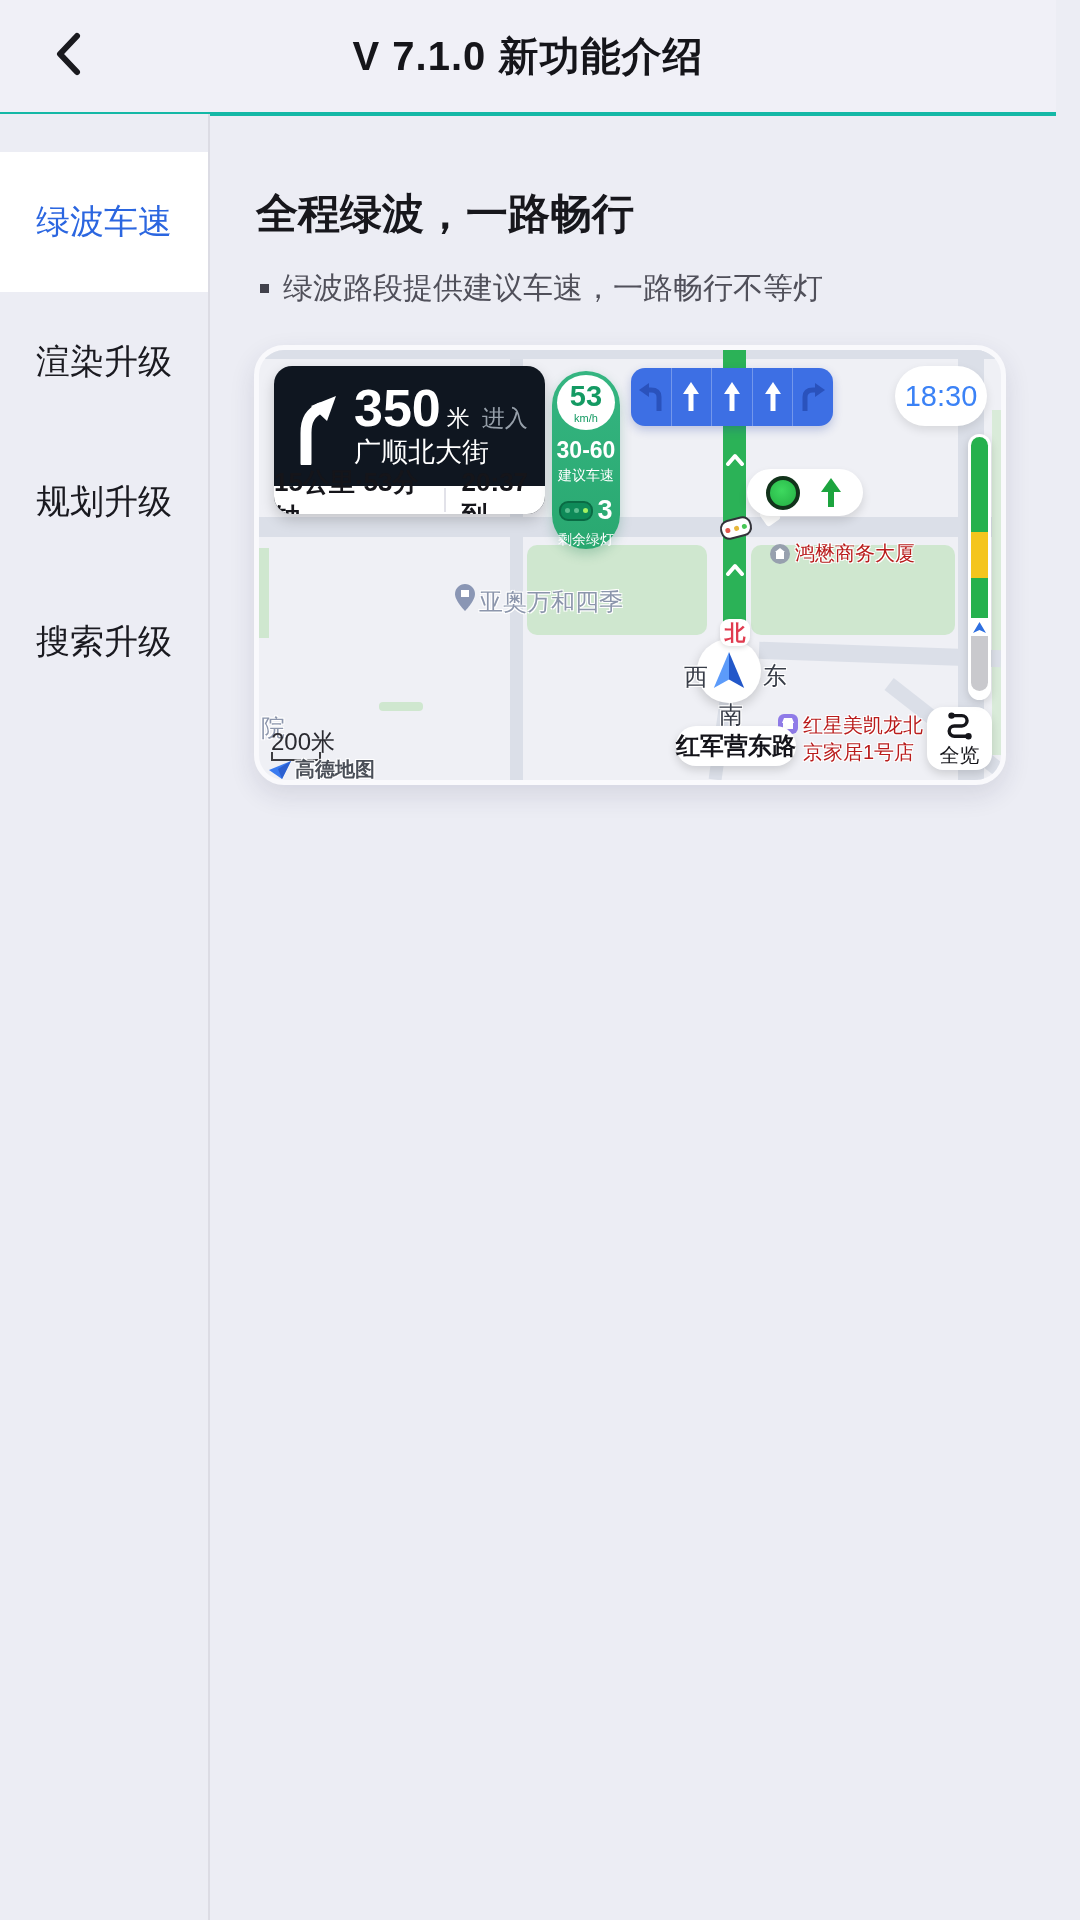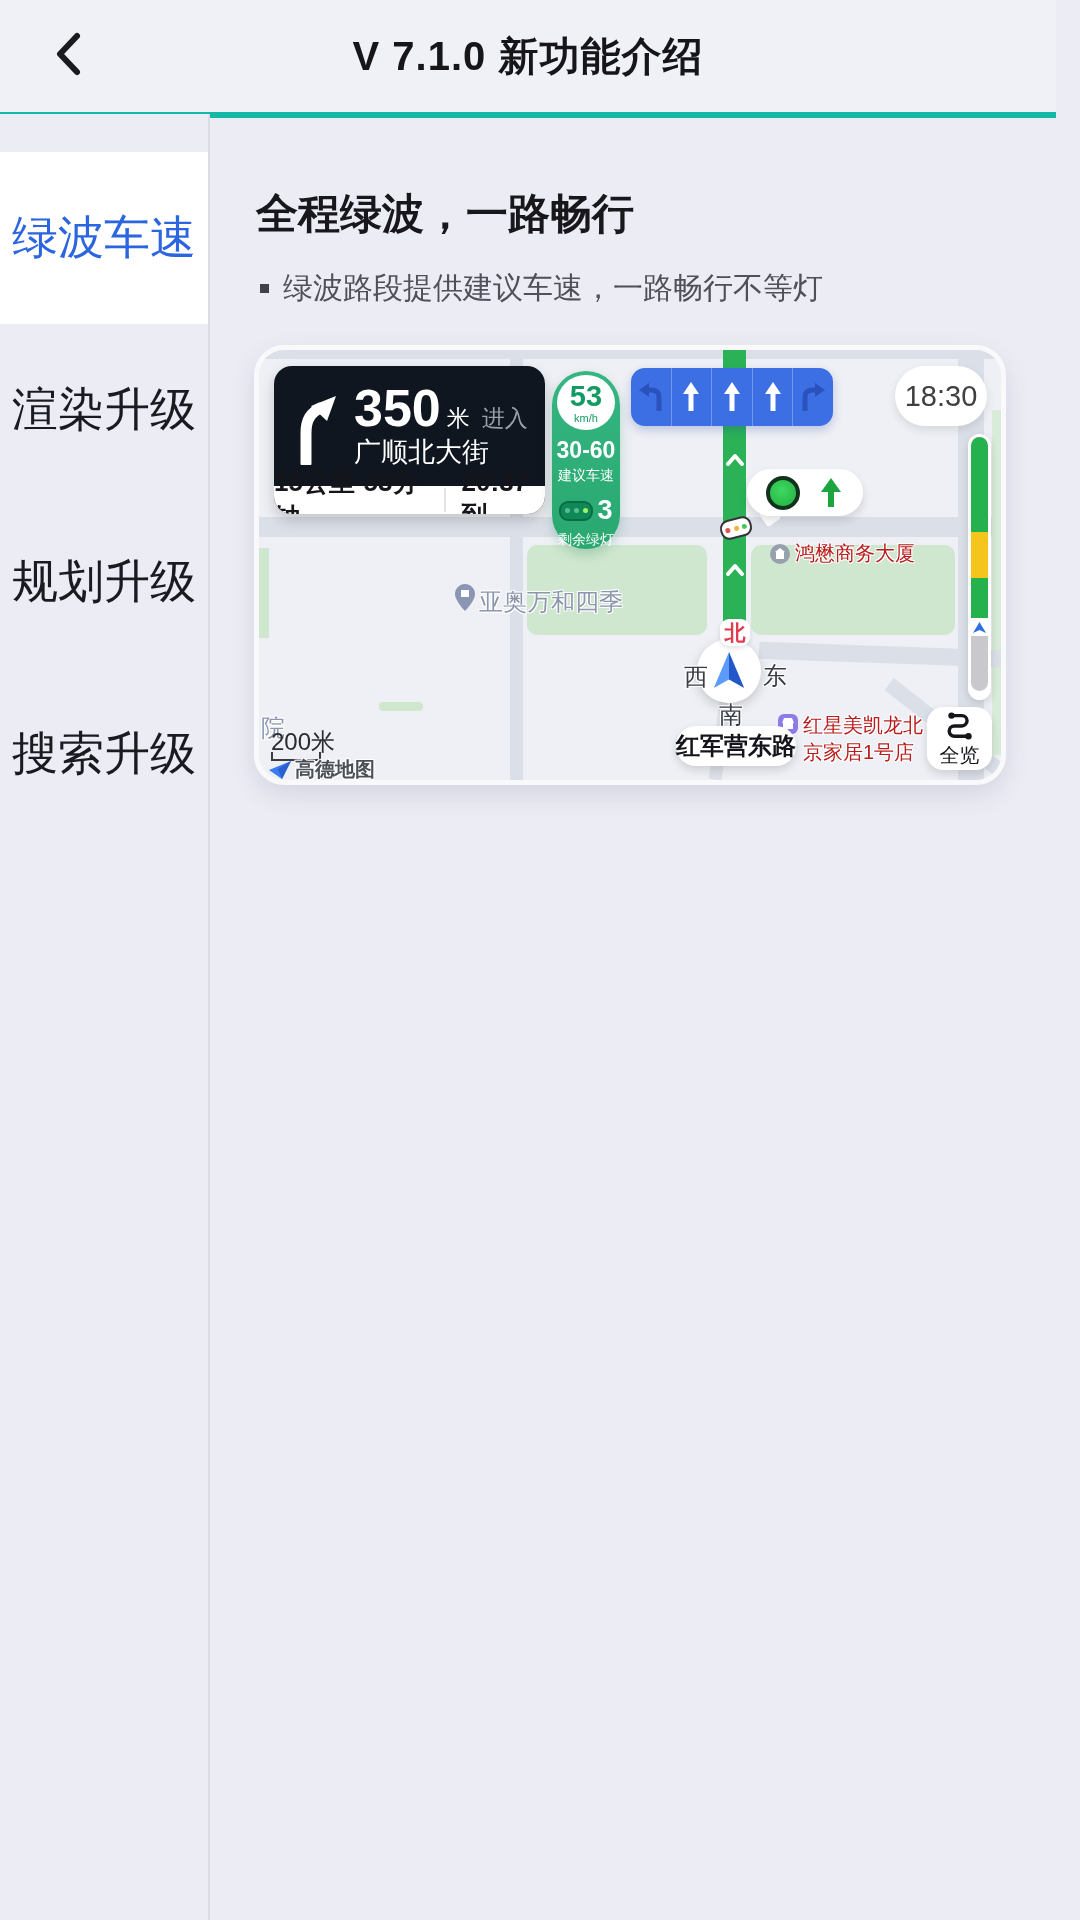--- a/index.html
+++ b/index.html
@@ -7,36 +7,36 @@
     width:1080px;height:1920px;position:relative;overflow:hidden;
     background:#ECEDF4;
     font-family:"Liberation Sans","DejaVu Sans",sans-serif;
     -webkit-font-smoothing:antialiased;
   }
   .abs{position:absolute;}
 
   
   .header{
     position:absolute;left:0;top:0;width:1056px;height:112px;
-    background:#F0F0F7;border-bottom:6px solid #14b8a6;
+    background:#F0F0F7;border-bottom:4px solid #14b8a6;
     display:flex;align-items:center;justify-content:center;
   }
   .header-title{font-size:40px;font-weight:bold;color:#15151A;letter-spacing:1px;}
   .back-btn{position:absolute;left:44px;top:26px;width:48px;height:56px;
     display:flex;align-items:center;justify-content:center;cursor:pointer;}
 
   
   .sidebar{
     position:absolute;left:0;top:114px;bottom:0;width:210px;
     background:#ECEDF4;border-right:2px solid #DCDCE4;
     padding-top:38px;box-sizing:border-box;
   }
   .side-item{
-    height:172px;display:flex;align-items:center;justify-content:center;
-    font-size:46px;color:#1A1A20;cursor:pointer;
+    height:140px;display:flex;align-items:center;justify-content:center;
+    font-size:34px;color:#1A1A20;cursor:pointer;
   }
   .side-item.active{background:#FFFFFF;color:#2B66E0;font-weight:500;}
 
   
   .main{position:absolute;left:212px;top:114px;right:0;}
   .page-title{margin:72px 0 0 44px;font-size:42px;font-weight:bold;color:#17171C;}
   .bullet-row{margin:26px 0 0 48px;display:flex;align-items:center;}
   .bullet-sq{width:9px;height:9px;background:#41414B;margin-right:14px;flex:0 0 auto;}
   .bullet-text{font-size:30px;color:#50505A;}
 
@@ -105,21 +105,21 @@
     box-shadow:0 4px 10px rgba(30,60,160,0.25);display:flex;
   }
   .lane{flex:1;display:flex;align-items:center;justify-content:center;}
   .lane:not(:last-child){border-right:1px solid rgba(255,255,255,0.28);}
 
   
   .clock-pill{
     left:636px;top:16px;width:92px;height:60px;border-radius:30px;background:#FFFFFF;
     box-shadow:0 4px 10px rgba(0,0,0,0.10);
     display:flex;align-items:center;justify-content:center;
-    font-size:29px;font-weight:500;color:#404040;
+    font-size:29px;font-weight:500;color:#3b82f6;
   }
 
   
   .signal-bubble{
     left:488px;top:119px;width:116px;height:47px;border-radius:24px;background:#FFFFFF;
     box-shadow:0 5px 10px rgba(0,0,0,0.12);
     display:flex;align-items:center;justify-content:space-evenly;
   }
   .bubble-tail{
     left:503px;top:158px;width:16px;height:16px;background:#FFFFFF;

